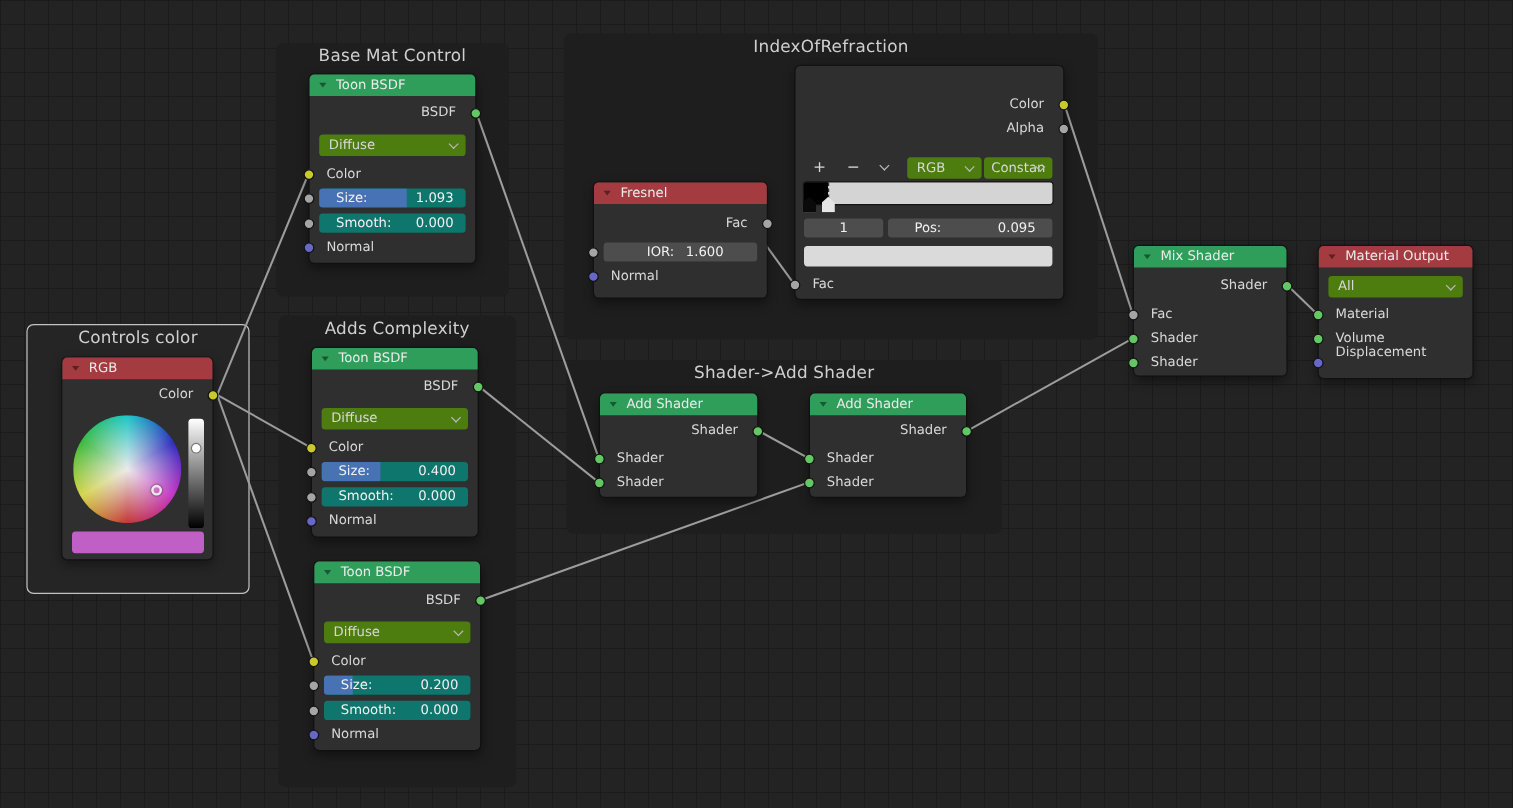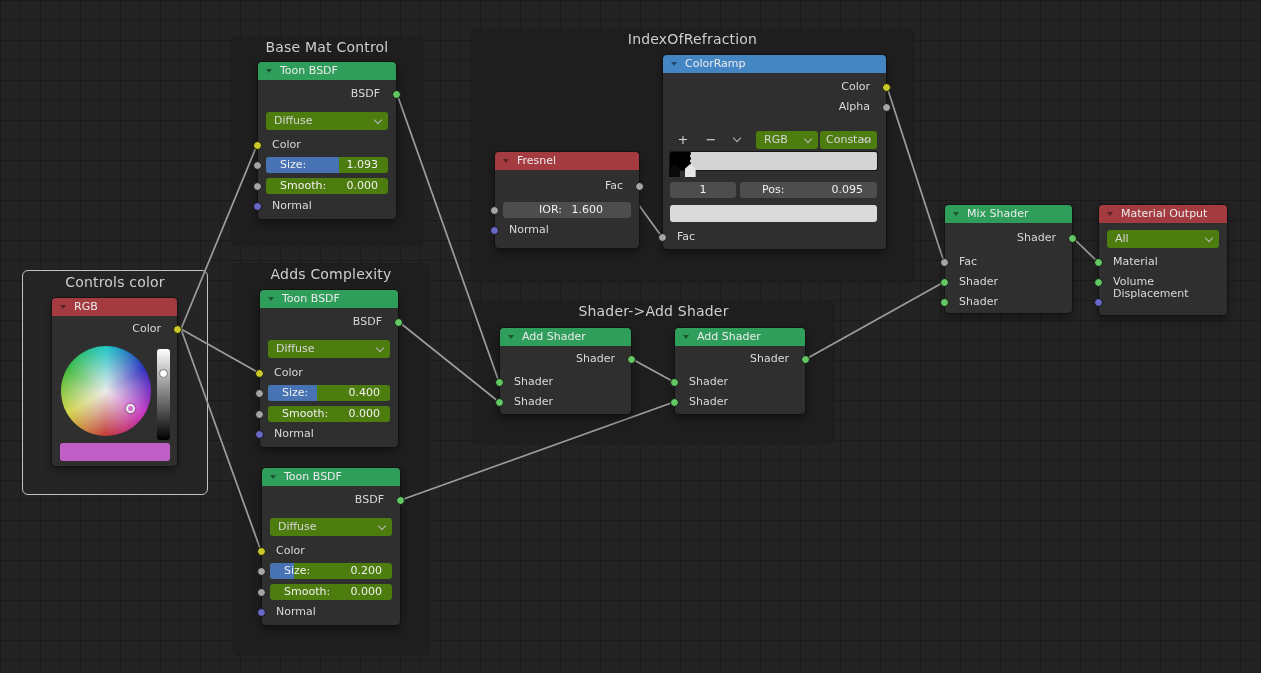--- a/index.html
+++ b/index.html
@@ -36,21 +36,21 @@
         border:1px solid #121212;box-sizing:border-box;z-index:4;}
   .sock.l{left:-5px;} .sock.r{right:-5px;}
   .sock.green{background:#63c763;} .sock.yellow{background:#c9c92b;}
   .sock.gray{background:#a5a5a5;} .sock.purple{background:#6767c7;}
   .dd{position:absolute;left:8px;right:8px;height:18px;background:#4d7c0f;
       border-radius:3px;color:#d8d8d8;line-height:18px;padding:0 8px;box-sizing:border-box;}
   .chev{position:absolute;right:7px;top:5px;width:5px;height:5px;
         border-right:1.4px solid #b9b9b9;border-bottom:1.4px solid #b9b9b9;
         transform:rotate(45deg);}
   .slider{position:absolute;left:8px;right:8px;height:16px;border-radius:3px;
-          background:#4d7c0f;overflow:hidden;color:#f1f1f1;}
+          background:#0f766e;overflow:hidden;color:#f1f1f1;}
   .slider .fill{position:absolute;left:0;top:0;bottom:0;background:#4772b3;}
   .slider .lbl{position:absolute;left:14px;top:0;line-height:16px;}
   .slider .val{position:absolute;right:10px;top:0;line-height:16px;}
   .field{position:absolute;height:16px;border-radius:3px;background:#4d4d4d;
          color:#f1f1f1;line-height:16px;}
   
   .wheel{position:absolute;border-radius:50%;
     background:
       radial-gradient(circle at 50% 50%, rgba(255,255,255,1) 0%, rgba(255,255,255,0) 72%),
       conic-gradient(from 0deg,#00dede,#2a2ae8 60deg,#e82ae8 120deg,#e83232 180deg,#e8e832 240deg,#2ad02a 300deg,#00dede 360deg);
@@ -193,21 +193,20 @@
   <div class="field" style="left:8px;right:8px;top:50px">
     <span style="position:absolute;left:36px">IOR:</span>
     <span style="position:absolute;right:28px">1.600</span>
   </div>
   <span class="sock l gray" style="top:53.5px"></span>
   <div class="inlbl" style="top:69px">Normal</div>
   <span class="sock l purple" style="top:73.5px"></span>
 </div>
 
 <div class="node" style="left:663px;top:55px;width:223px;height:194px">
-  <div class="hdr blue"><span class="tri"></span><span>ColorRamp</span></div>
   <div class="outlbl" style="top:23px">Color</div>
   <span class="sock r yellow" style="top:27.5px"></span>
   <div class="outlbl" style="top:43px">Alpha</div>
   <span class="sock r gray" style="top:47.5px"></span>
   <div class="tbtn" style="left:8px;top:76px">+</div>
   <div class="tbtn" style="left:36px;top:76px">−</div>
   <div class="tbtn" style="left:62px;top:76px">
       <span class="chev" style="right:9px;top:4px"></span>
     </div>
   <div class="dd" style="left:93px;width:62px;right:auto;top:76px"><span>RGB</span><span class="chev"></span></div>

